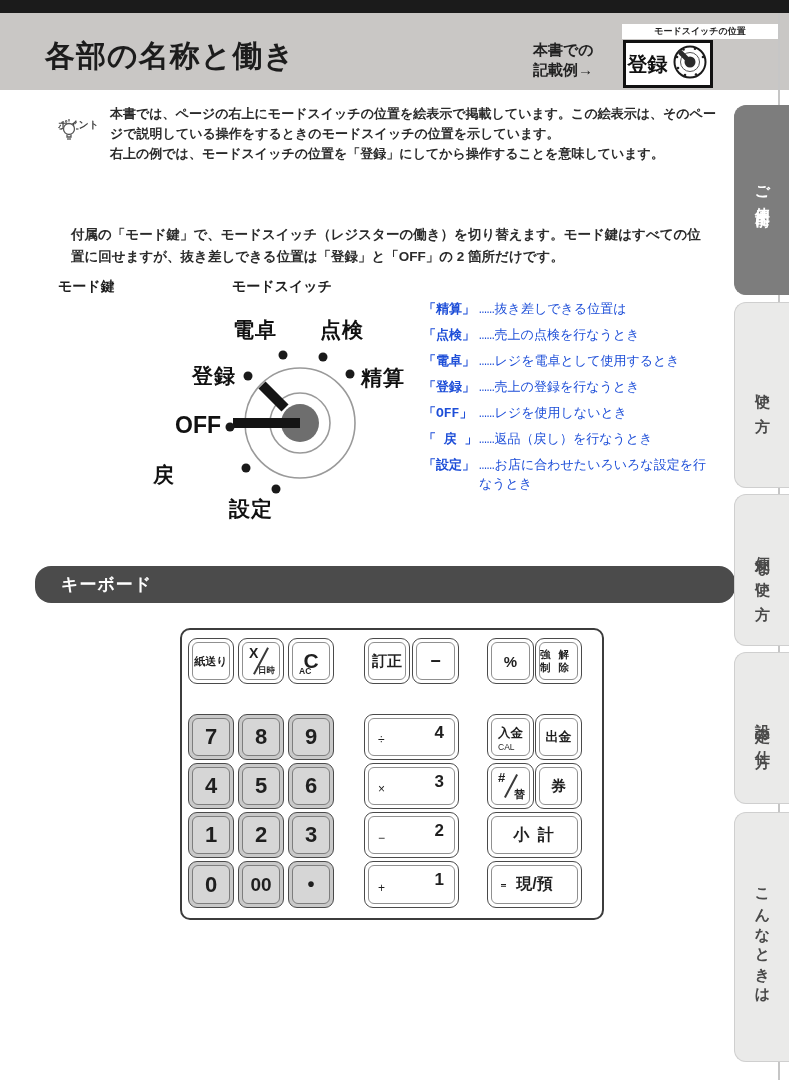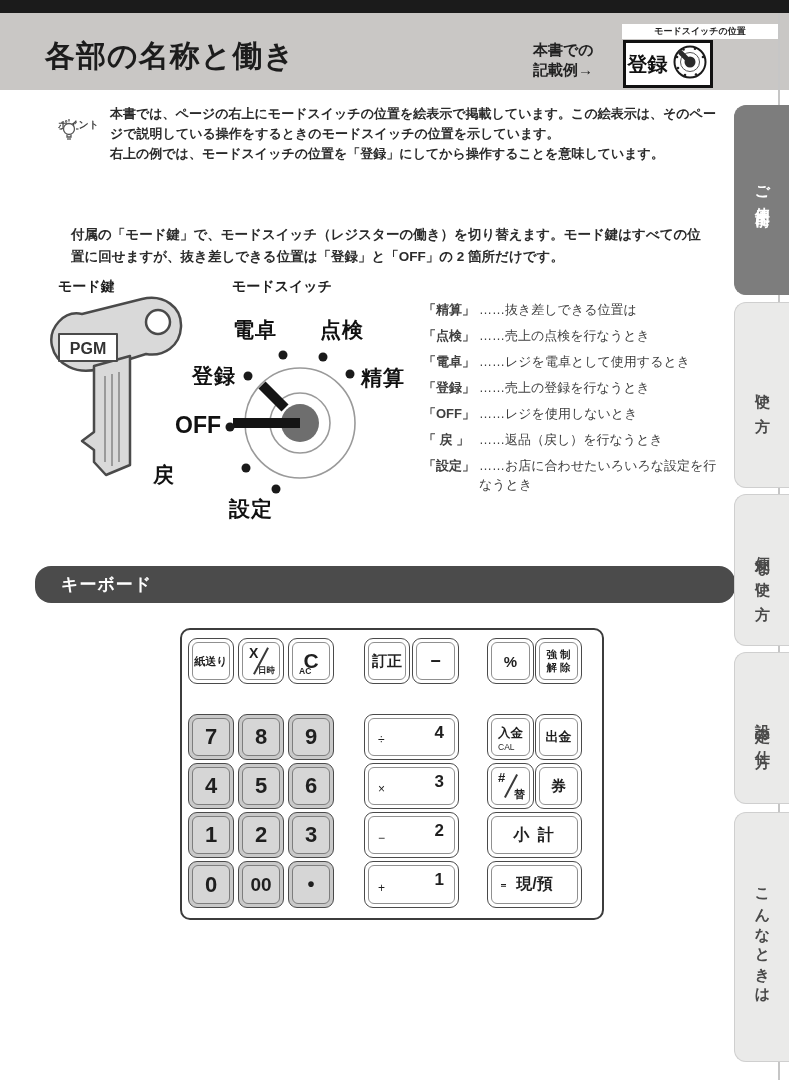--- a/index.html
+++ b/index.html
@@ -24,39 +24,39 @@
   
   .section-bar{left:35px;width:700px;height:37px;background:#4b4b4b;border-radius:16px;color:#fff;font-size:17px;font-weight:bold;line-height:37px;padding-left:26px;box-sizing:border-box;letter-spacing:1px;}
   .sec-body{left:35px;width:700px;font-size:13.5px;font-weight:600;color:#2b2b2b;line-height:1.6;white-space:pre-line;}
 
   
   .diagram{left:35px;top:276px;width:700px;height:288px;}
   .diag-label{position:absolute;font-size:14px;font-weight:bold;color:#1e1e1e;}
   .pos-label{position:absolute;font-size:21px;font-weight:bold;color:#111;letter-spacing:1px;}
   .pos-label.off{font-size:23px;letter-spacing:0;}
   .desc-list{position:absolute;left:388px;top:24px;width:312px;}
-  .desc-row{display:flex;margin-bottom:7px;font-size:13px;line-height:19px;color:#404040;}
+  .desc-row{display:flex;margin-bottom:7px;font-size:13px;line-height:19px;color:#1d4ed8;font-family:Liberation Mono, monospace;}
   .desc-term{font-weight:bold;min-width:56px;white-space:nowrap;}
   .desc-text{white-space:pre-line;}
 
   
   .keyboard{left:180px;top:628px;width:424px;height:292px;border:2px solid #3c3c3c;border-radius:10px;background:#fff;box-sizing:border-box;}
   .key{position:absolute;border:1.5px solid #4a4a4a;border-radius:9px;background:#fff;padding:3px;box-sizing:border-box;}
   .key .cap{position:relative;width:100%;height:100%;border:1px solid #909090;border-radius:6px;background:#fff;display:flex;align-items:center;justify-content:center;box-sizing:border-box;font-weight:bold;color:#1f1f1f;}
   .key.gray{background:#c9c9c9;}
   .key.gray .cap{background:#d6d6d6;border-color:#7d7d7d;}
   .k-num{font-size:22px;}
   .k-sm{font-size:11px;}
   .slash{position:absolute;left:50%;top:50%;width:2px;height:30px;background:#3a3a3a;transform:translate(-50%,-50%) rotate(28deg);}
   .corner-tl{position:absolute;left:6px;top:2px;font-size:14px;font-weight:bold;}
   .corner-br{position:absolute;right:4px;bottom:2px;font-size:8.5px;font-weight:bold;}
   .corner-bl{position:absolute;left:6px;bottom:3px;font-size:8.5px;font-weight:bold;}
   .dept-num{position:absolute;right:10px;top:4px;font-size:17px;font-weight:bold;}
   .dept-op{position:absolute;left:9px;bottom:8px;font-size:12px;font-weight:normal;}
-  .stack{display:flex;flex-direction:column;align-items:center;line-height:1.25;font-size:10.5px;}
+  .stack{display:flex;flex-direction:row;align-items:center;line-height:1.25;font-size:10.5px;}
   .cash-eq{position:absolute;left:7px;bottom:11px;font-size:9px;}
 
   
   .edge-line{left:778px;top:13px;width:2px;height:1067px;background:#c6c6c6;}
   .tab{position:absolute;left:734px;width:55px;background:#eaeae9;border:1px solid #cfcfcf;border-right:none;border-radius:12px 0 0 12px;display:flex;align-items:center;justify-content:center;box-sizing:border-box;}
   .tab span{writing-mode:vertical-rl;text-orientation:upright;font-size:15px;font-weight:bold;color:#4a4a4a;letter-spacing:3px;}
   .tab.active{background:#7d7d7d;border-color:#7d7d7d;}
   .tab.active span{color:#fff;}
 </style>
 </head>
@@ -111,34 +111,20 @@
 ジで説明している操作をするときのモードスイッチの位置を示しています。
 右上の例では、モードスイッチの位置を「登録」にしてから操作することを意味しています。</div>
 
   <div class="abs sec-body" style="top:224px;margin-left:36px;">付属の「モード鍵」で、モードスイッチ（レジスターの働き）を切り替えます。モード鍵はすべての位
 置に回せますが、抜き差しできる位置は「登録」と「OFF」の 2 箇所だけです。</div>
 
   <div class="abs diagram">
     <span class="diag-label" style="left:23px;top:2px;">モード鍵</span>
     <span class="diag-label" style="left:197px;top:2px;">モードスイッチ</span>
 
-    <div class="abs" style="left:7px;top:18px;">
-      <svg width="150" height="195" viewBox="0 0 150 195">
-        <g fill="#d9d9d9" stroke="#4a4a4a" stroke-width="2.5" stroke-linejoin="round">
-          <path d="M10,52 C6,34 22,16 40,20 L100,5 C122,0 140,13 139,33 C138,52 122,63 104,60 L56,75 C36,81 14,71 10,52 Z"></path>
-          <path d="M52,72 L52,138 L40,147 L52,156 L52,168 L64,181 L88,171 L88,62 Z"></path>
-          <circle cx="116" cy="28" r="12" fill="#fff"></circle>
-          <rect x="17" y="40" width="58" height="27" fill="#fff" stroke-width="2"></rect>
-        </g>
-        <line x1="63" y1="82" x2="63" y2="168" stroke="#9a9a9a" stroke-width="2"></line>
-        <line x1="70" y1="80" x2="70" y2="172" stroke="#9a9a9a" stroke-width="2"></line>
-        <line x1="77" y1="78" x2="77" y2="168" stroke="#9a9a9a" stroke-width="2"></line>
-        <text x="46" y="60" text-anchor="middle" font-size="16" font-weight="bold" fill="#333">PGM</text>
-      </svg>
-    </div>
 
     <div class="abs" style="left:175px;top:57px;">
       <svg width="180" height="180" viewBox="0 0 180 180">
         <circle cx="90" cy="90" r="55" fill="#fff" stroke="#9a9a9a" stroke-width="1.6"></circle>
         <circle cx="90" cy="90" r="30" fill="#fff" stroke="#9a9a9a" stroke-width="1.6"></circle>
         <circle cx="90" cy="90" r="19" fill="#6e6e6e"></circle>
         <rect x="23" y="85" width="67" height="10" fill="#141414"></rect>
         <line x1="52" y1="52" x2="75" y2="75" stroke="#141414" stroke-width="10"></line>
         <circle cx="73" cy="22" r="4.5" fill="#1a1a1a"></circle>
         <circle cx="113" cy="24" r="4.5" fill="#1a1a1a"></circle>

